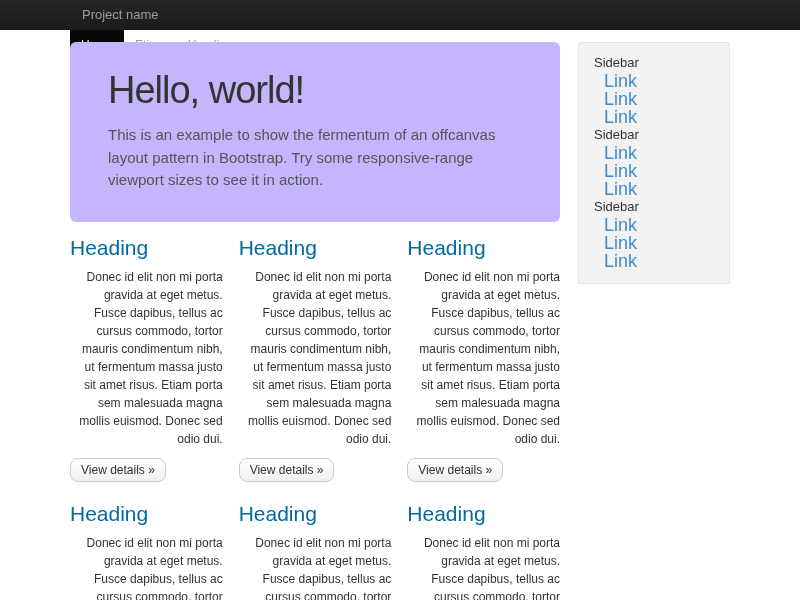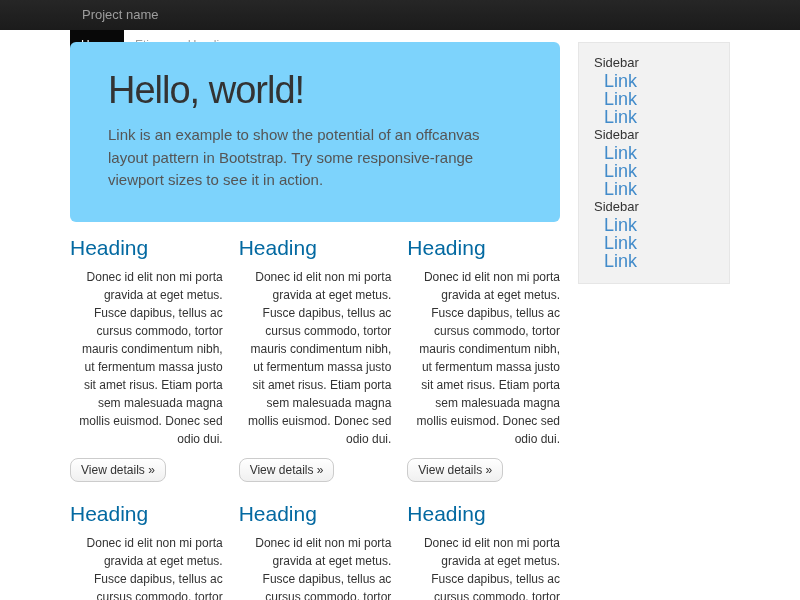--- a/index.html
+++ b/index.html
@@ -20,21 +20,21 @@
   .nav-menu { display: flex; align-items: stretch; }
   .nav-item { display: block; line-height: 30px; font-size: 12px; color: #9d9d9d; text-decoration: none; padding: 0 11px; }
   .nav-item.active { background: #080808; color: #fff; }
 
   
   .container { width: 660px; margin: 0 auto; }
   .content-row { display: flex; gap: 18px; padding-top: 12px; align-items: flex-start; }
   .main-col { width: 490px; flex: 0 0 490px; }
 
   
-  .jumbotron { background: #7dd3fc; border-radius: 6px; padding: 27px 38px 30px; }
+  .jumbotron { background: #c4b5fd; border-radius: 6px; padding: 27px 38px 30px; }
   .jumbotron h1 { font-size: 38px; font-weight: 500; margin: 0 0 12px; color: #333; letter-spacing: -1px; }
   .jumbotron p { font-size: 15px; color: #555; line-height: 1.5; margin: 0; max-width: 432px; }
 
   
   .cards-grid { display: grid; grid-template-columns: repeat(3, 1fr); column-gap: 16px; row-gap: 20px; margin-top: 14px; }
   .card h2 { font-size: 21px; font-weight: 500; margin: 0 0 8px; color: #0369a1; }
   .card p { font-size: 12px; line-height: 1.5; margin: 0 0 10px; color: #333; text-align: right; }
   .btn {
     font-size: 12px; color: #333;
     background: linear-gradient(#ffffff, #f0f0f0);
@@ -69,21 +69,21 @@
         </div>
     </div>
   </nav>
 
   <div class="container">
     <div class="content-row">
 
       <main class="main-col">
         <section class="jumbotron">
           <h1>Hello, world!</h1>
-          <p>Link is an example to show the potential of an offcanvas layout pattern in Bootstrap. Try some responsive-range viewport sizes to see it in action.</p>
+          <p>This is an example to show the fermentum of an offcanvas layout pattern in Bootstrap. Try some responsive-range viewport sizes to see it in action.</p>
         </section>
         <div class="cards-grid">
             <div class="card"><h2>Heading</h2><p>Donec id elit non mi porta gravida at eget metus. Fusce dapibus, tellus ac cursus commodo, tortor mauris condimentum nibh, ut fermentum massa justo sit amet risus. Etiam porta sem malesuada magna mollis euismod. Donec sed odio dui.</p><button class="btn">View details »</button></div>
             <div class="card"><h2>Heading</h2><p>Donec id elit non mi porta gravida at eget metus. Fusce dapibus, tellus ac cursus commodo, tortor mauris condimentum nibh, ut fermentum massa justo sit amet risus. Etiam porta sem malesuada magna mollis euismod. Donec sed odio dui.</p><button class="btn">View details »</button></div>
             <div class="card"><h2>Heading</h2><p>Donec id elit non mi porta gravida at eget metus. Fusce dapibus, tellus ac cursus commodo, tortor mauris condimentum nibh, ut fermentum massa justo sit amet risus. Etiam porta sem malesuada magna mollis euismod. Donec sed odio dui.</p><button class="btn">View details »</button></div>
             <div class="card">
               <h2>Heading</h2>
               <p>Donec id elit non mi porta gravida at eget metus. Fusce dapibus, tellus ac cursus commodo, tortor mauris condimentum nibh, ut fermentum massa justo sit amet risus. Etiam porta sem malesuada magna mollis euismod. Donec sed odio dui.</p>
             </div>
             <div class="card">

